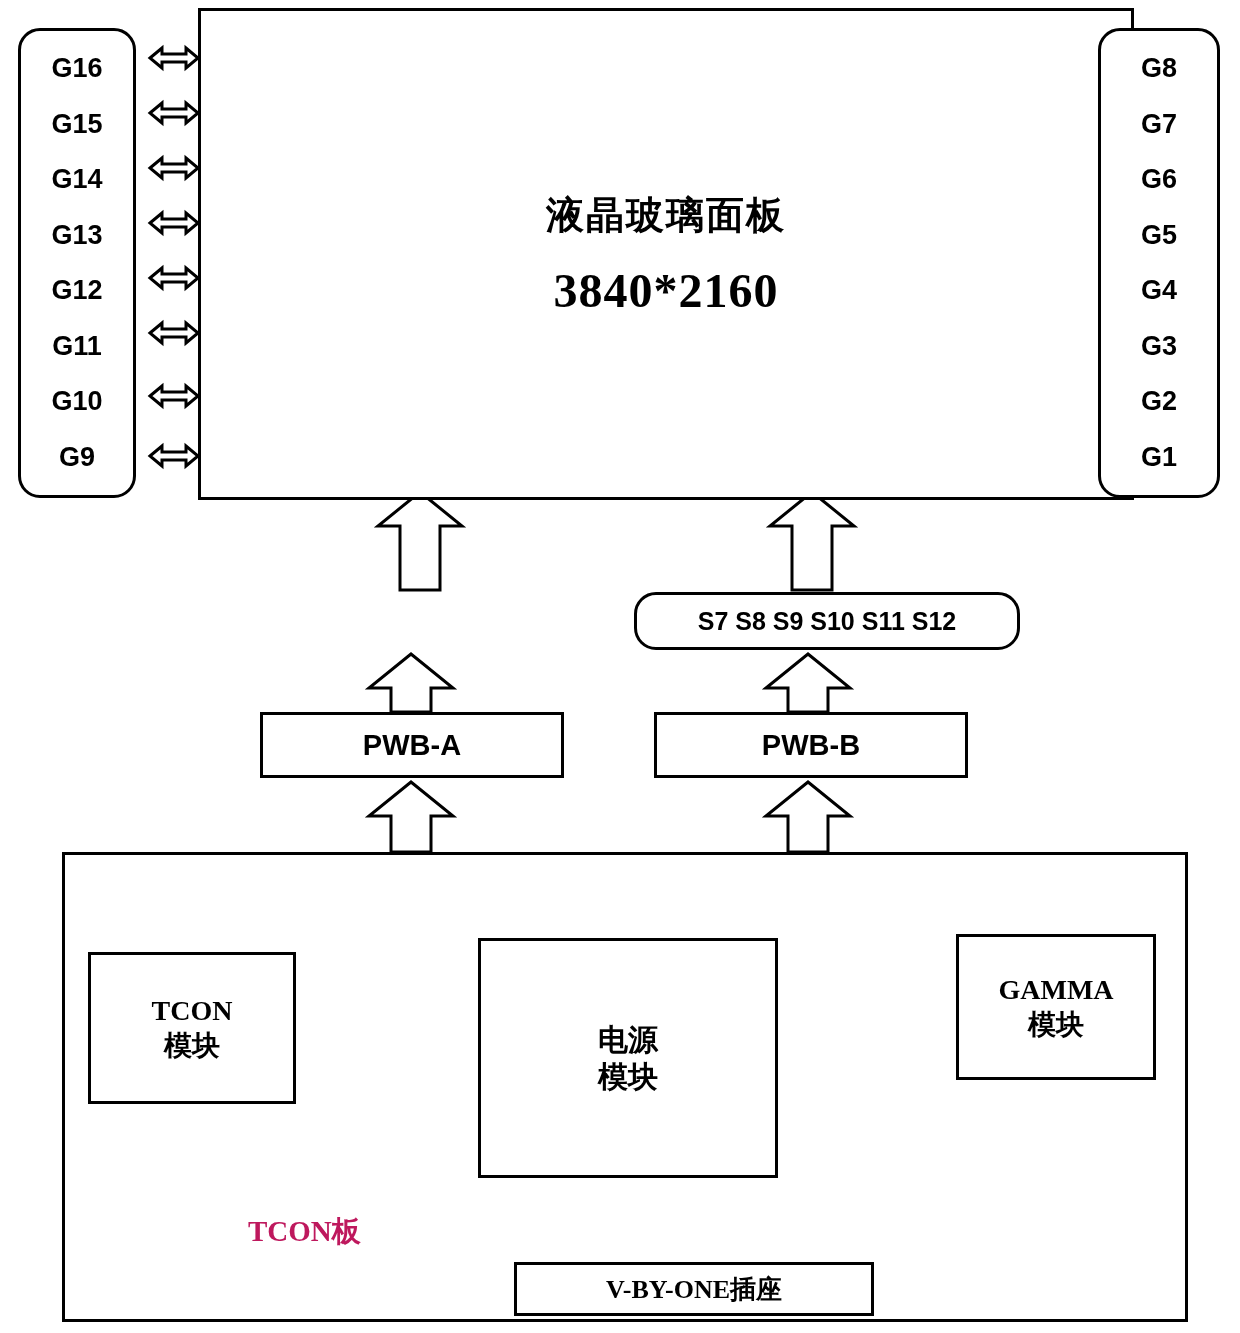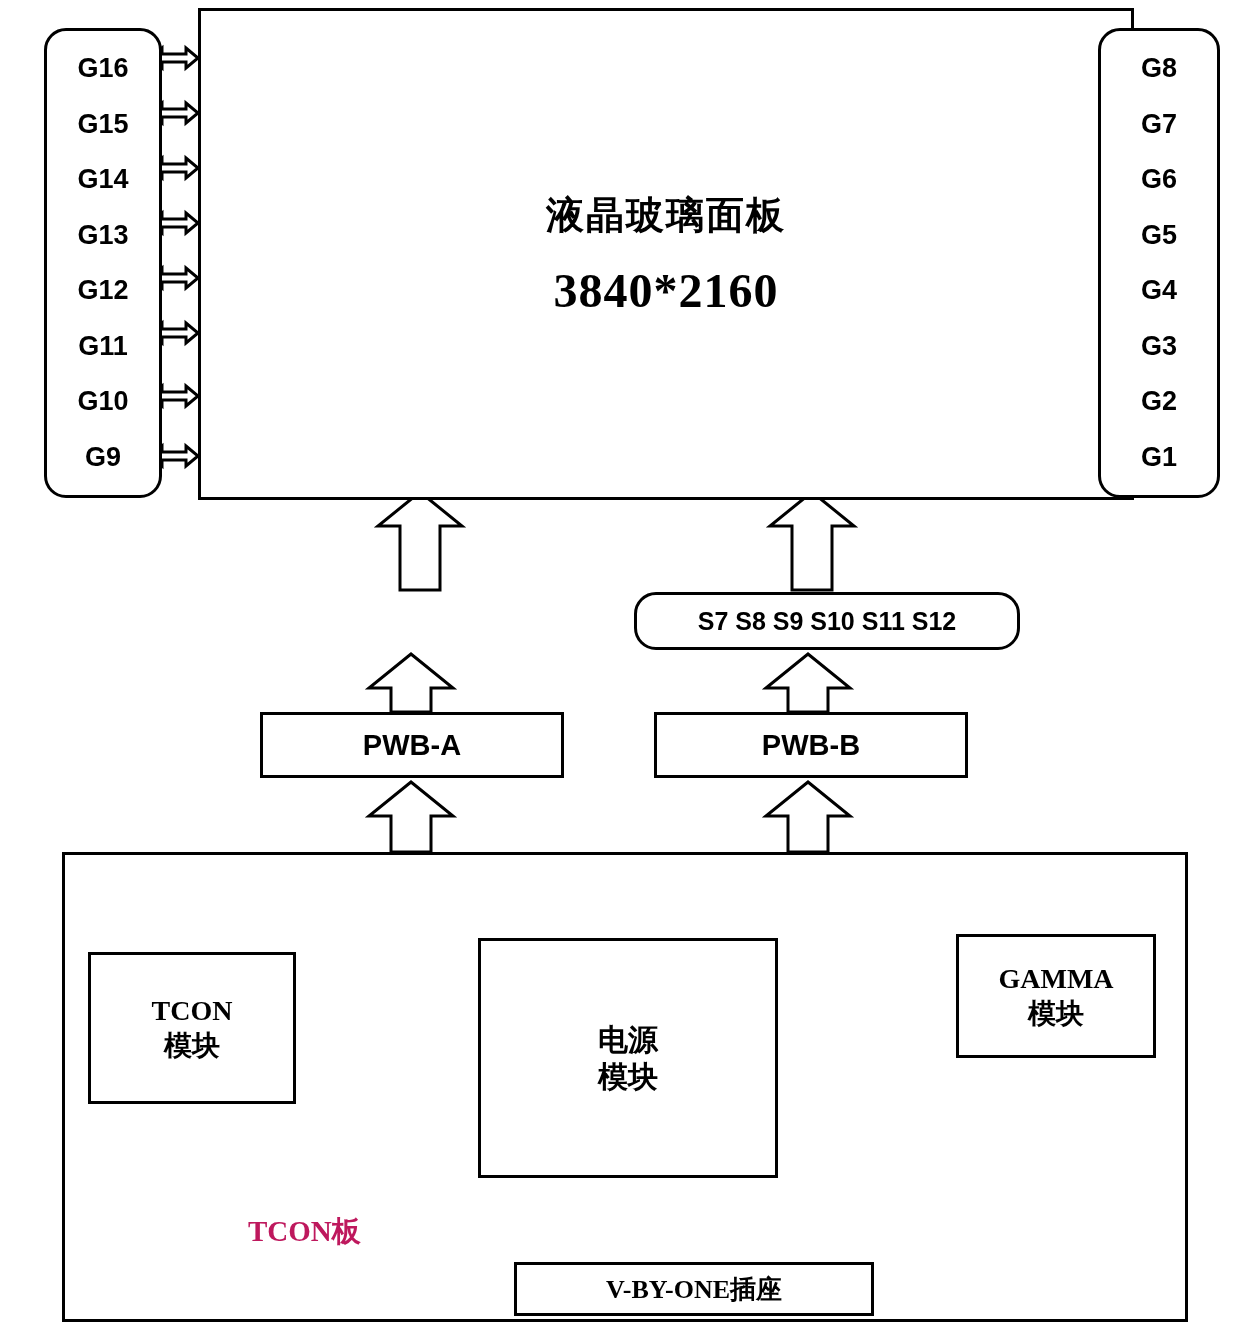--- a/index.html
+++ b/index.html
@@ -37,21 +37,21 @@
 
   
   #gate-left, #gate-right {
     flex-direction: column;
     justify-content: space-around;
     font-size: 27px;
     font-weight: bold;
     font-family: "Liberation Sans", sans-serif;
     padding: 10px 0;
   }
-  #gate-left { left: 18px; top: 28px; width: 118px; height: 470px; margin-left: 26px; }
+  #gate-left { left: 18px; top: 28px; width: 118px; height: 470px; }
   #gate-right { left: 1098px; top: 28px; width: 122px; height: 470px; }
   .gate-label {
     line-height: 1.0;
   }
 
   
   #panel {
     left: 198px; top: 8px; width: 936px; height: 492px;
     flex-direction: column;
     gap: 22px;
@@ -92,21 +92,21 @@
   #tcon-board-label {
     position: absolute;
     left: 248px;
     top: 1212px;
     font-size: 29px;
     font-weight: bold;
     color: #be185d;
   }
   #tcon-module { left: 88px; top: 934px; width: 208px; height: 152px; flex-direction: column; margin-top: 18px; }
   #power-module { left: 478px; top: 938px; width: 300px; height: 240px; flex-direction: column; }
-  #gamma-module { left: 956px; top: 934px; width: 200px; height: 124px; flex-direction: column; }
+  #gamma-module { left: 956px; top: 934px; width: 200px; height: 146px; flex-direction: column; }
   #vbyone { left: 514px; top: 1262px; width: 360px; height: 54px; }
 
   #tcon-module, #gamma-module { font-size: 28px; font-weight: bold; }
   #power-module { font-size: 30px; font-weight: bold; line-height: 1.35; }
   #vbyone { font-size: 26px; font-weight: bold; }
   .mod-line { line-height: 1.25; }
 
   svg.overlay {
     position: absolute;
     left: 0; top: 0;

